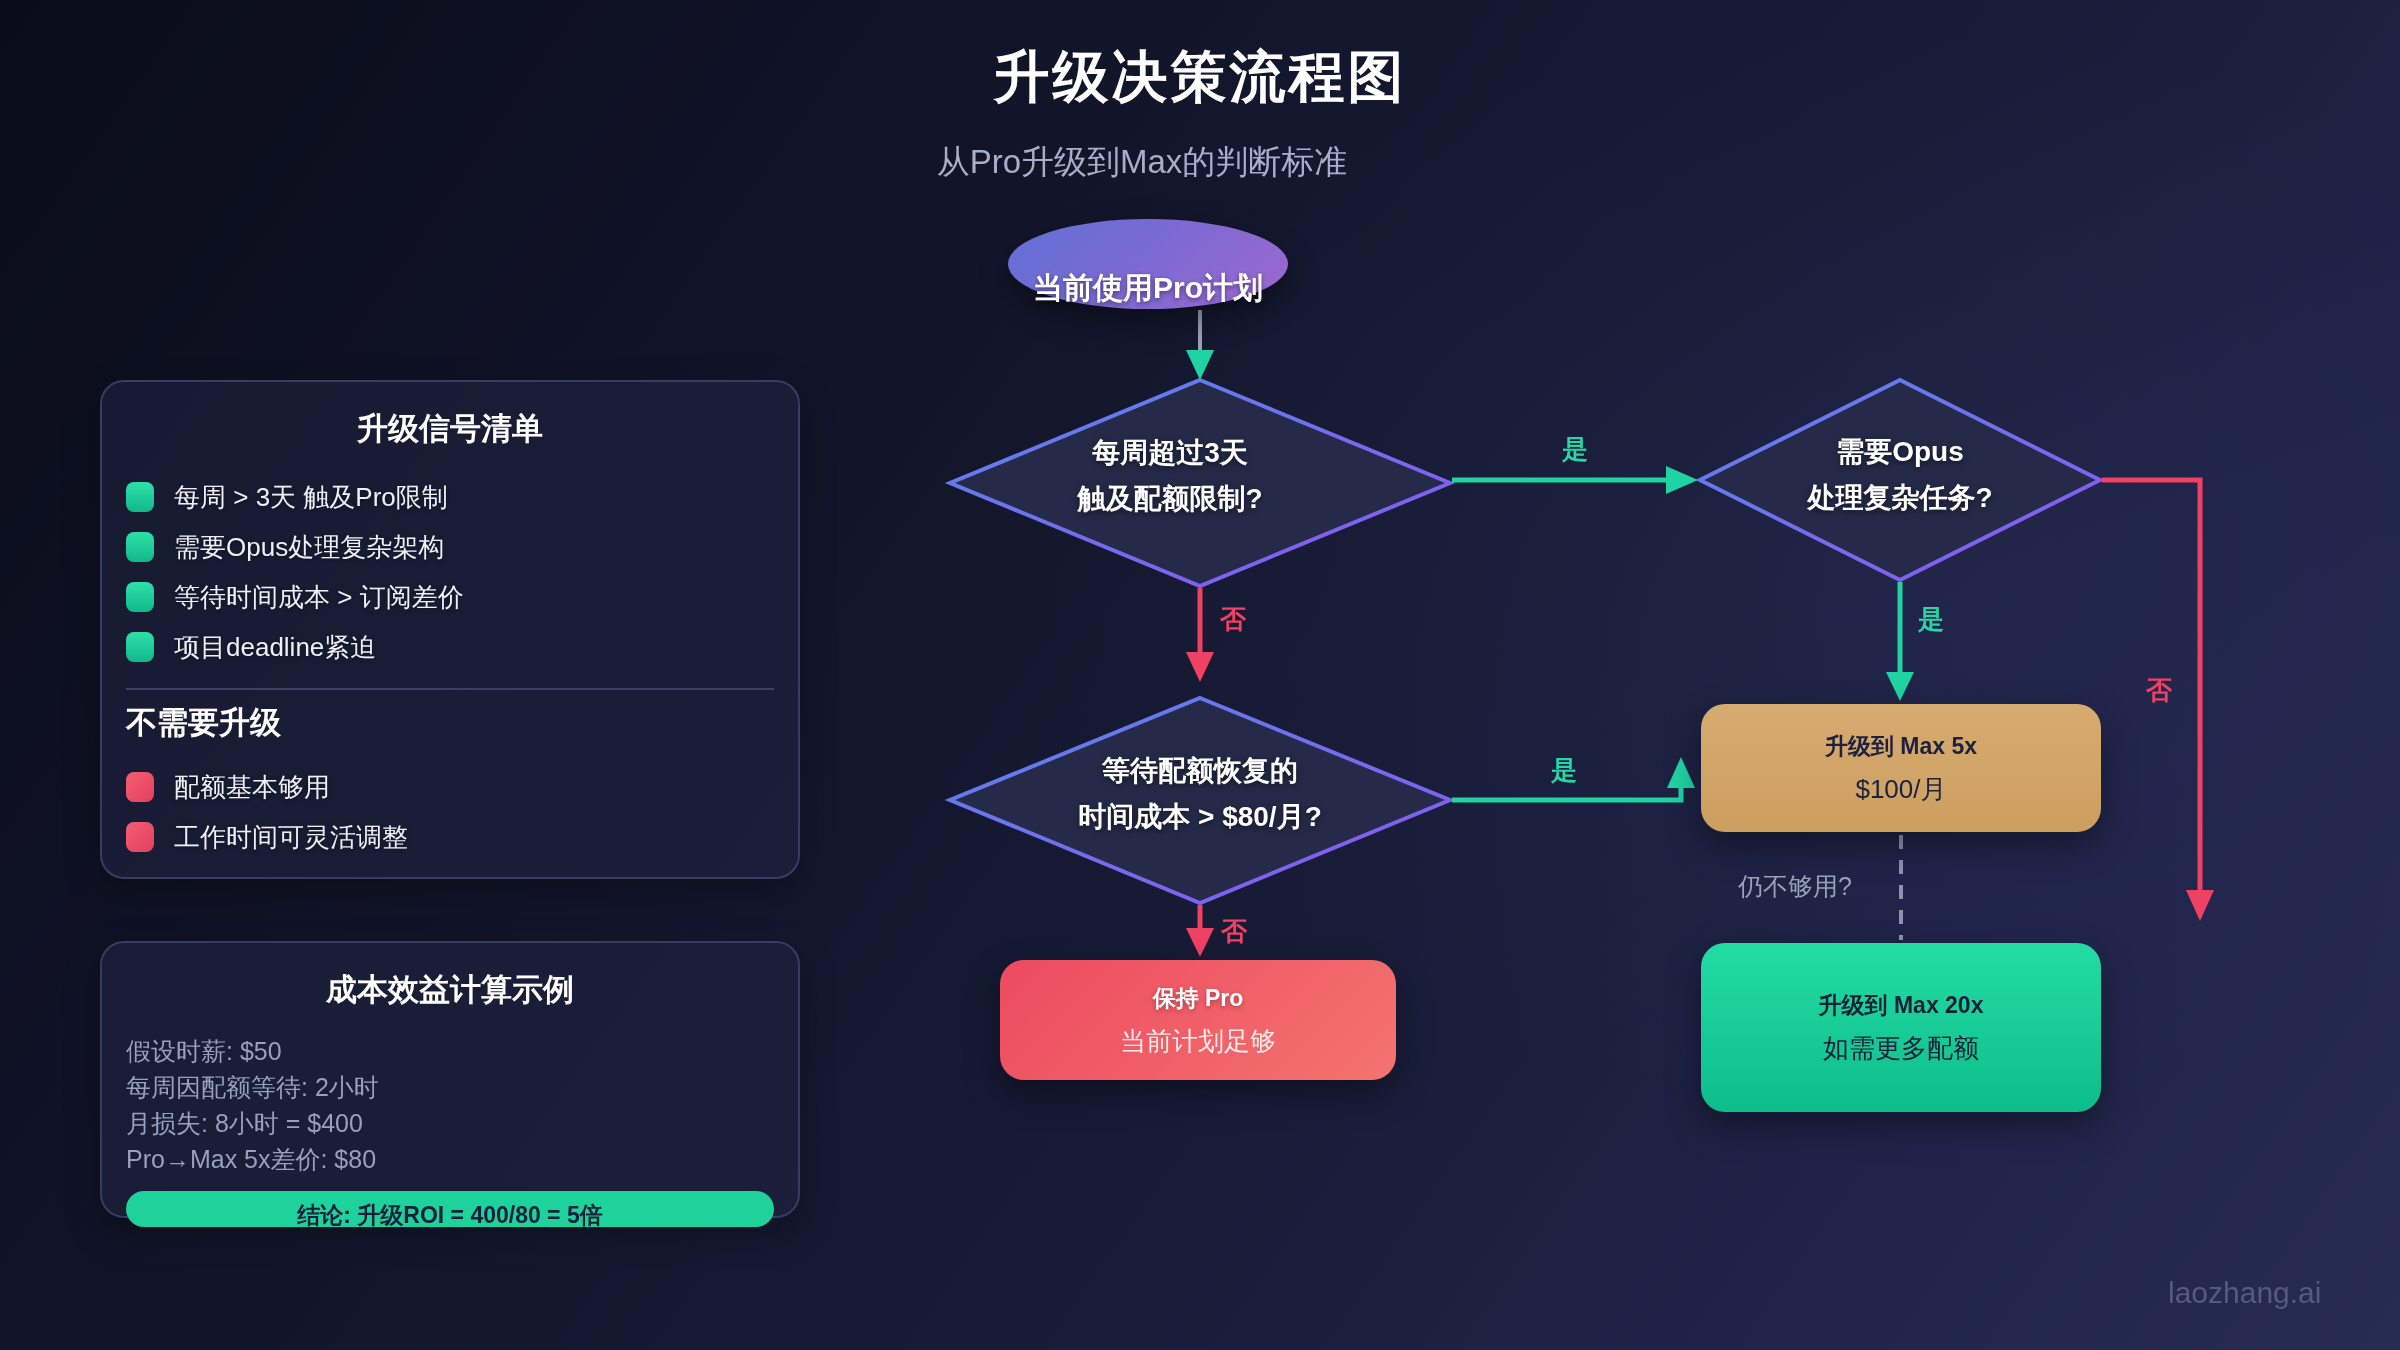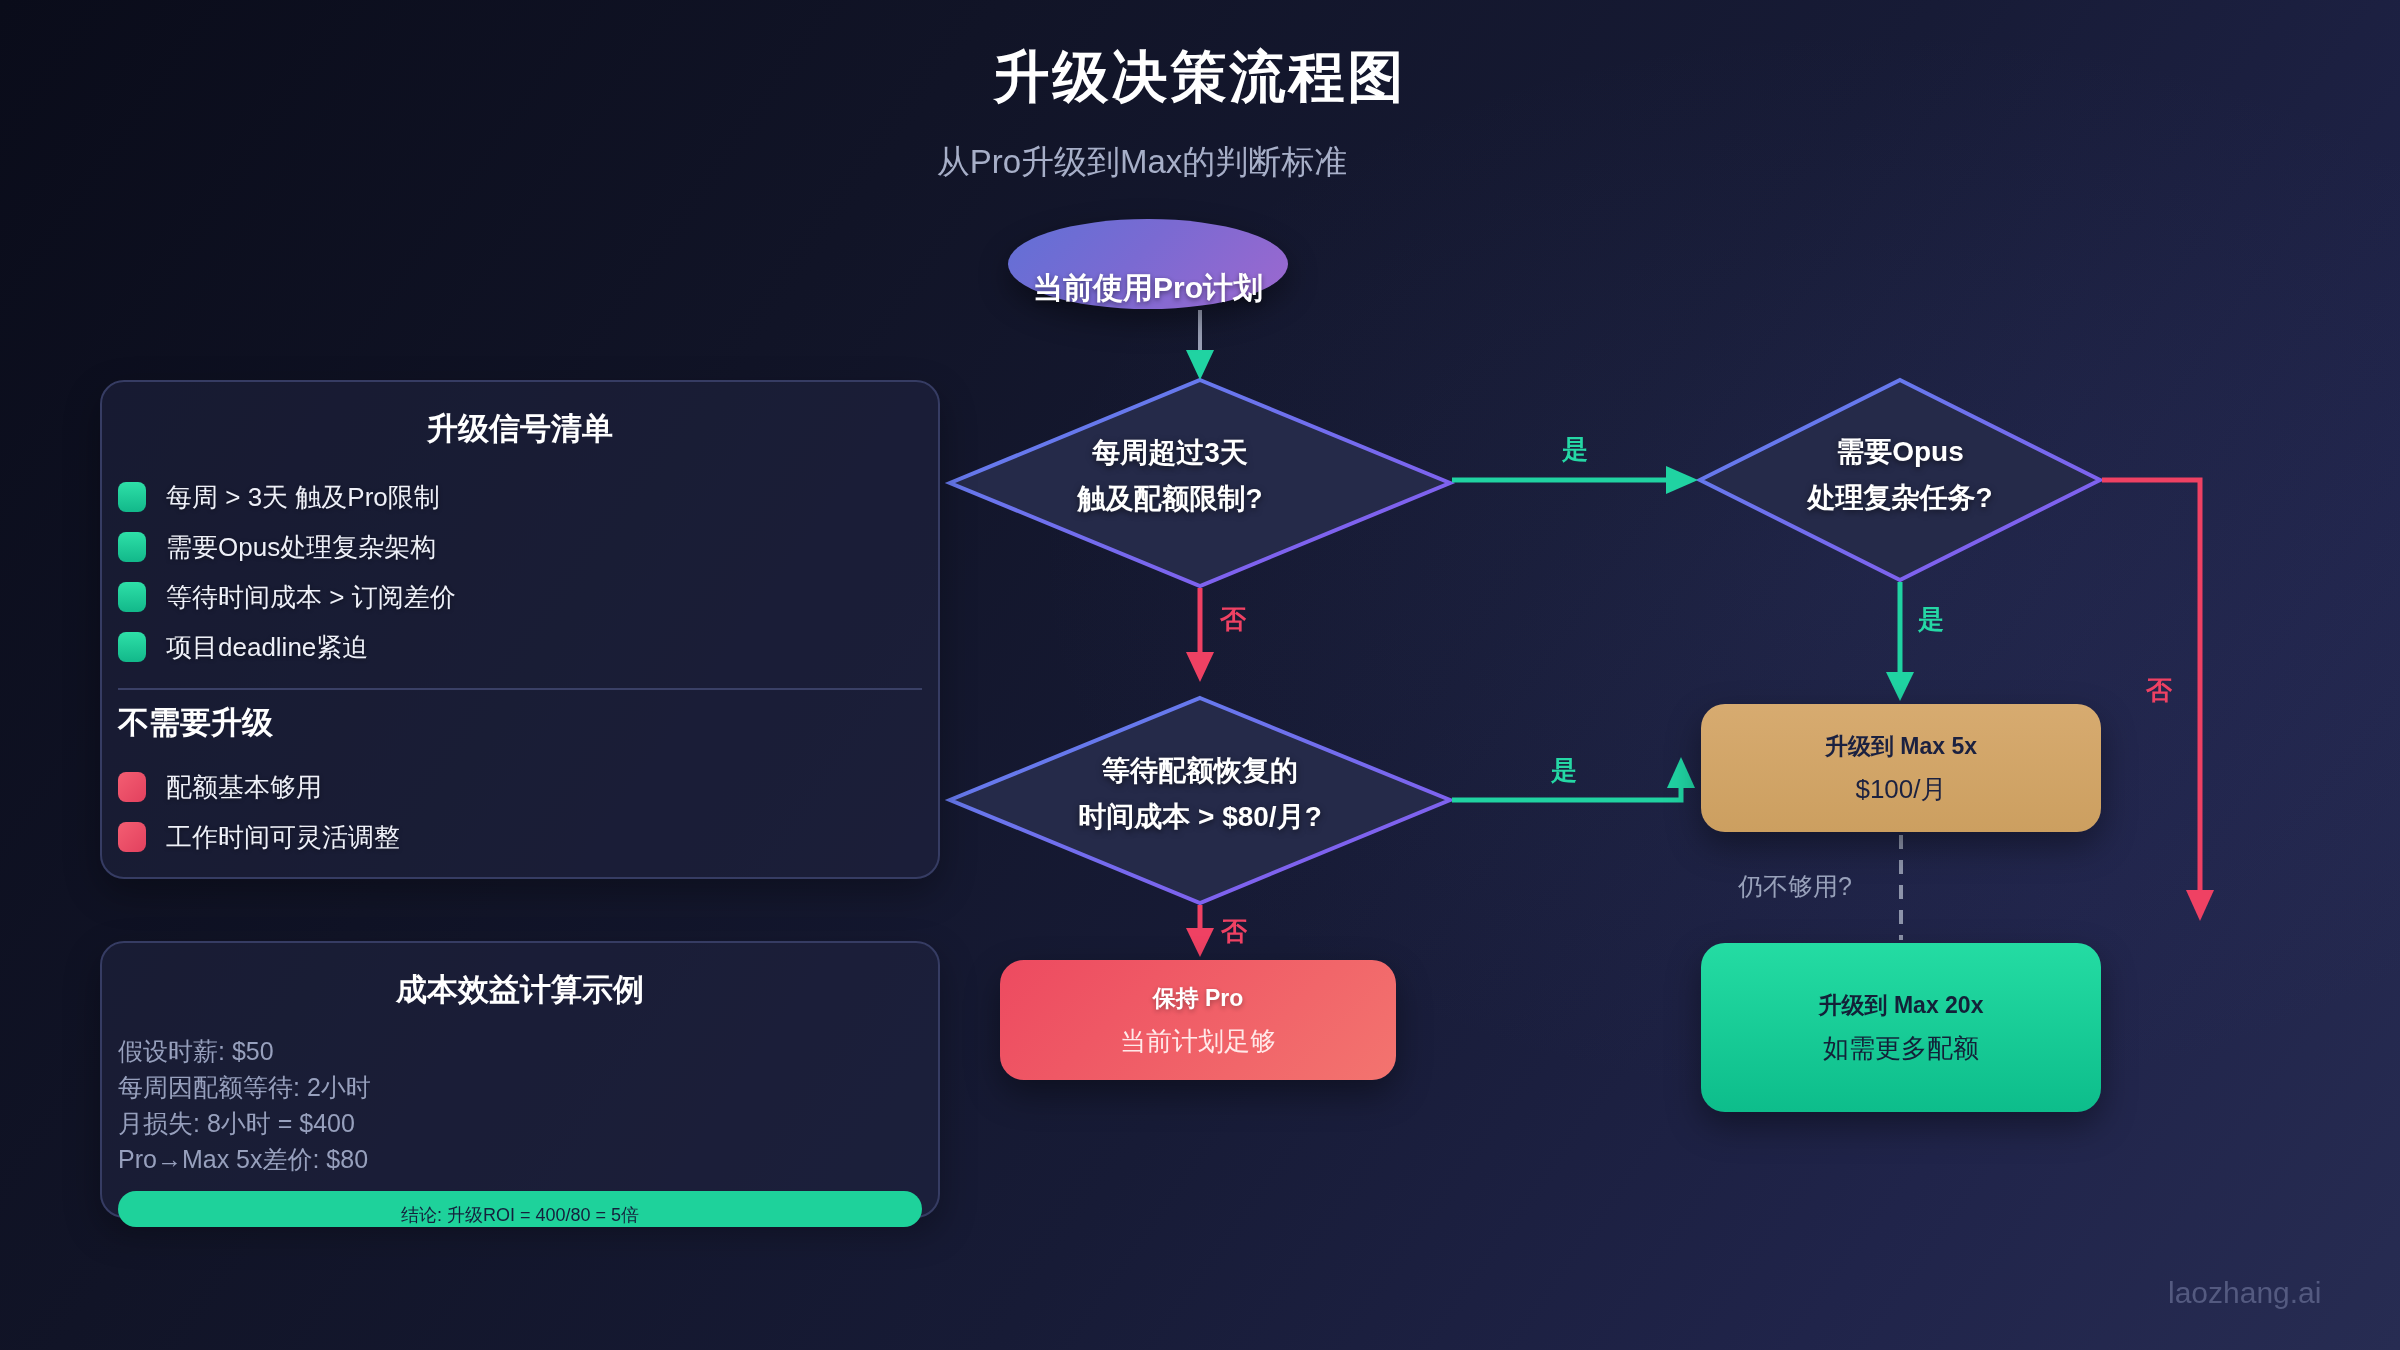--- a/index.html
+++ b/index.html
@@ -43,37 +43,37 @@
   .node-keep .t1{color:#ffffff;text-shadow:0 2px 5px rgba(0,0,0,.30);}
   .node-keep .t2{color:#ffe9e9;}
 
   
   .edge-label{position:absolute;font-size:26px;font-weight:bold;line-height:1;}
   .edge-label.yes{color:#25d8a5;}
   .edge-label.no{color:#ef4163;}
   .edge-label.note{color:#98a1ba;font-weight:normal;font-size:25px;}
 
   
-  .panel{position:absolute;left:100px;width:840px;border-radius:24px;box-sizing:border-box;
+  .panel{position:absolute;left:100px;width:700px;border-radius:24px;box-sizing:border-box;
        background:rgba(32,36,66,0.55);border:2px solid #363c63;
-       box-shadow:0 14px 36px rgba(0,0,0,.30);padding:26px 16px;}
+       box-shadow:0 14px 36px rgba(0,0,0,.30);padding:26px 24px;}
   .panel-signals{top:380px;height:499px;}
   .panel-cost{top:941px;height:277px;}
   .panel h2{margin:0 0 22px 0;text-align:center;font-size:31px;font-weight:bold;color:#ffffff;}
   .check-row{display:flex;align-items:center;gap:20px;height:50px;}
   .check-box{width:28px;height:30px;border-radius:8px;flex:0 0 auto;}
   .check-box.green{background:linear-gradient(180deg,#2ee0a8,#12b88a);}
   .check-box.red{background:linear-gradient(135deg,#f45e72,#e2415e);}
   .check-row span{font-size:26px;color:#eef0f8;text-shadow:0 1px 4px rgba(0,0,0,.4);}
   .divider{height:2px;background:#3a4066;margin:16px 0 12px 0;border:none;}
   .panel h3{margin:0 0 18px 0;text-align:left;font-size:31px;font-weight:bold;color:#ffffff;}
   .cost-line{height:36px;display:flex;align-items:center;font-size:25px;color:#97a0bd;}
   .roi-pill{margin-top:14px;height:36px;border-radius:18px;background:#1ed29b;
        display:flex;align-items:center;justify-content:center;}
-  .roi-pill span{font-size:18px;font-weight:normal;color:#15203c;margin-top:12px;}
+  .roi-pill span{font-size:23px;font-weight:bold;color:#15203c;margin-top:12px;}
 
   .watermark{position:absolute;left:2168px;top:1276px;font-size:30px;color:#545a80;}
 </style>
 </head>
 <body>
 
 <div class="stage">
 
   <h1 class="page-title">升级决策流程图</h1>
   <p class="page-subtitle">从Pro升级到Max的判断标准</p>

